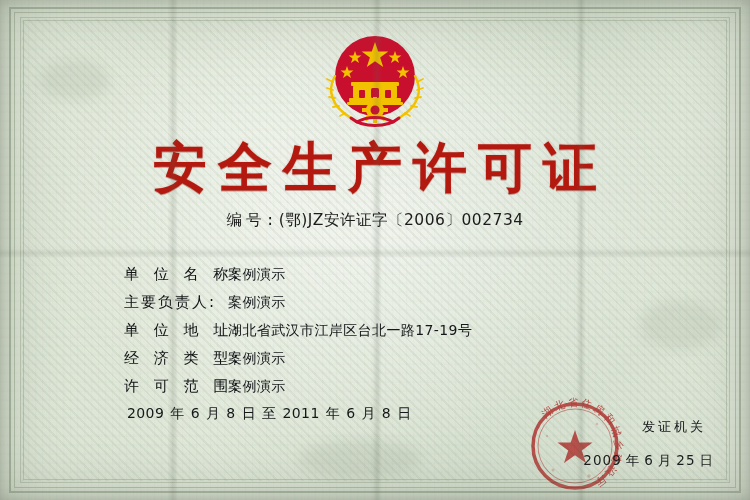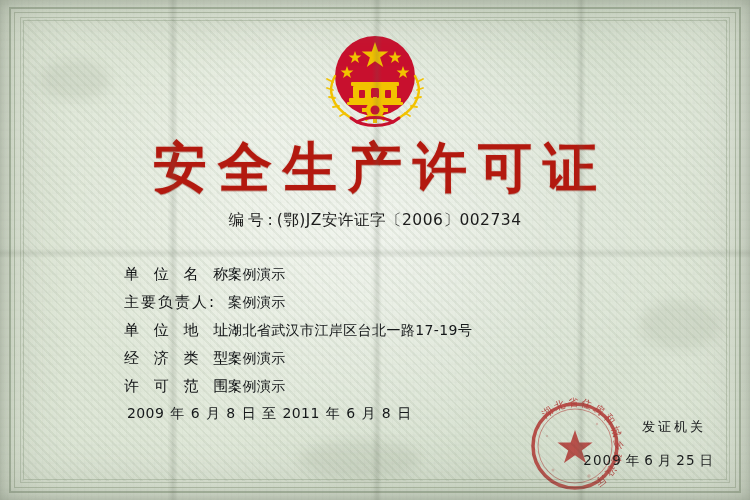--- a/index.html
+++ b/index.html
@@ -120,21 +120,21 @@
   .cert-no {
     position: absolute;
     top: 210px;
     left: 0; right: 0;
     text-align: center;
     font-size: 15.5px;
     color: #1c1c1c;
     letter-spacing: 0.5px;
     font-family: "DejaVu Sans", "Liberation Sans", sans-serif;
   }
-  .cert-no .lbl { letter-spacing: 4px; }
+  .cert-no .lbl { letter-spacing: 4px; font-family: Liberation Mono, monospace; }
 
   
   .fields {
     position: absolute;
     top: 265px;
     left: 124px;
     width: 520px;
   }
   .row {
     display: flex;

